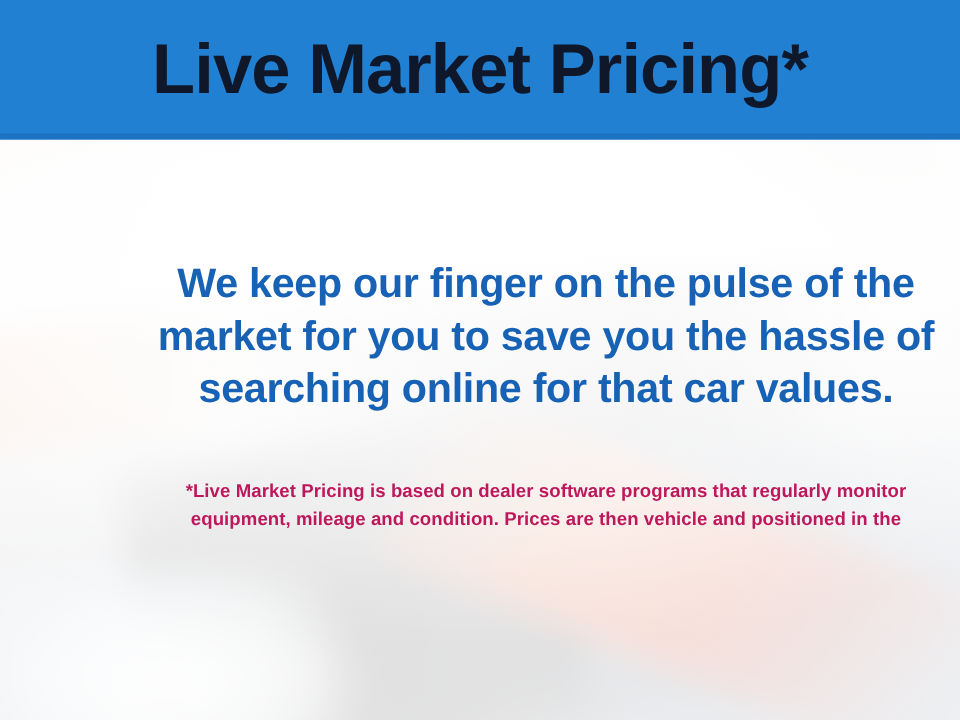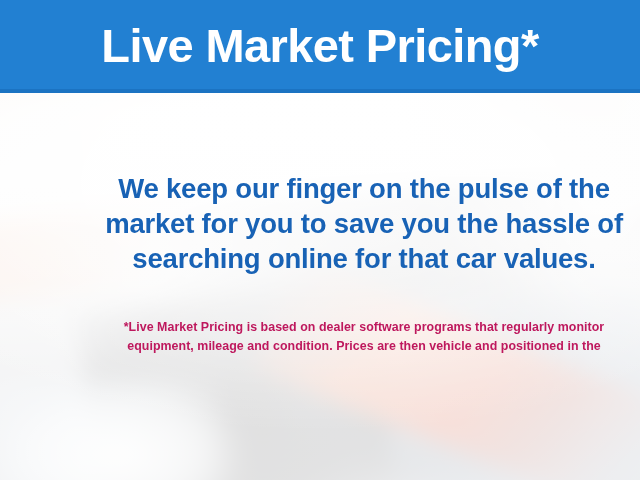--- a/index.html
+++ b/index.html
@@ -192,21 +192,21 @@
     content: "";
     position: absolute;
     left: 0;
     bottom: 0;
     width: 100%;
     height: 4px;
     background: #1b73c2;
   }
   .header-title {
     position: relative;
-    color: #ffffff;
+    color: #0f172a;
     font-size: 47px;
     font-weight: bold;
     letter-spacing: -0.6px;
     line-height: 1;
     white-space: nowrap;
     margin-top: -2px;
     z-index: 2;
   }
 
   

